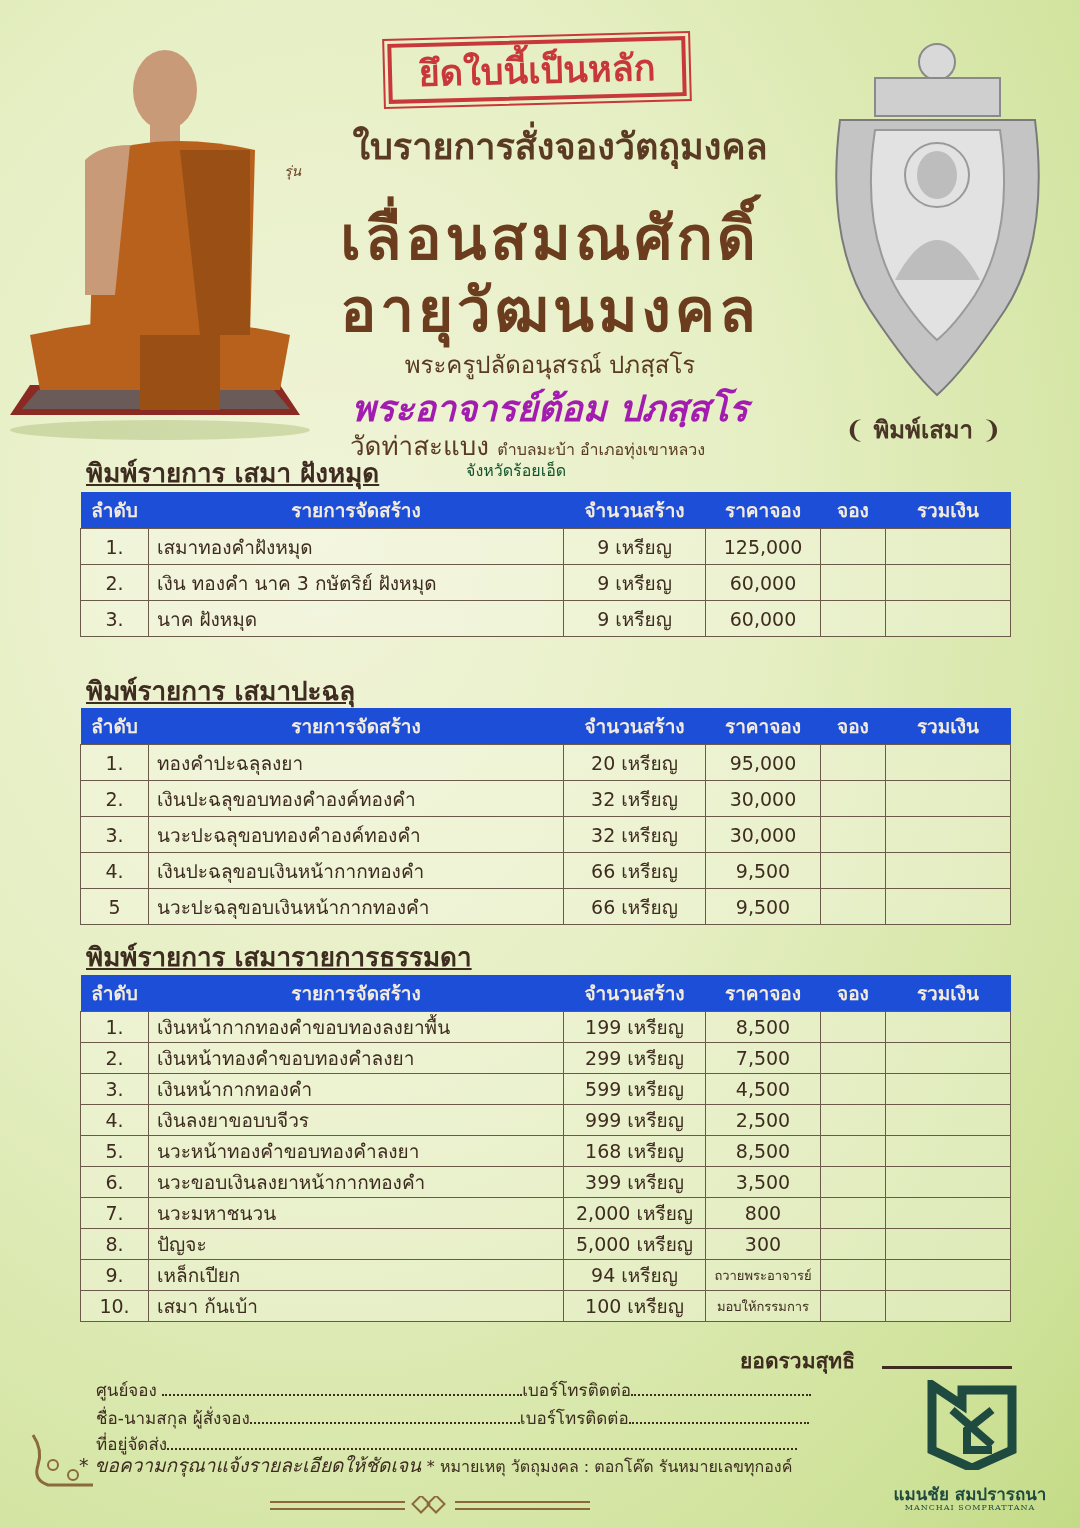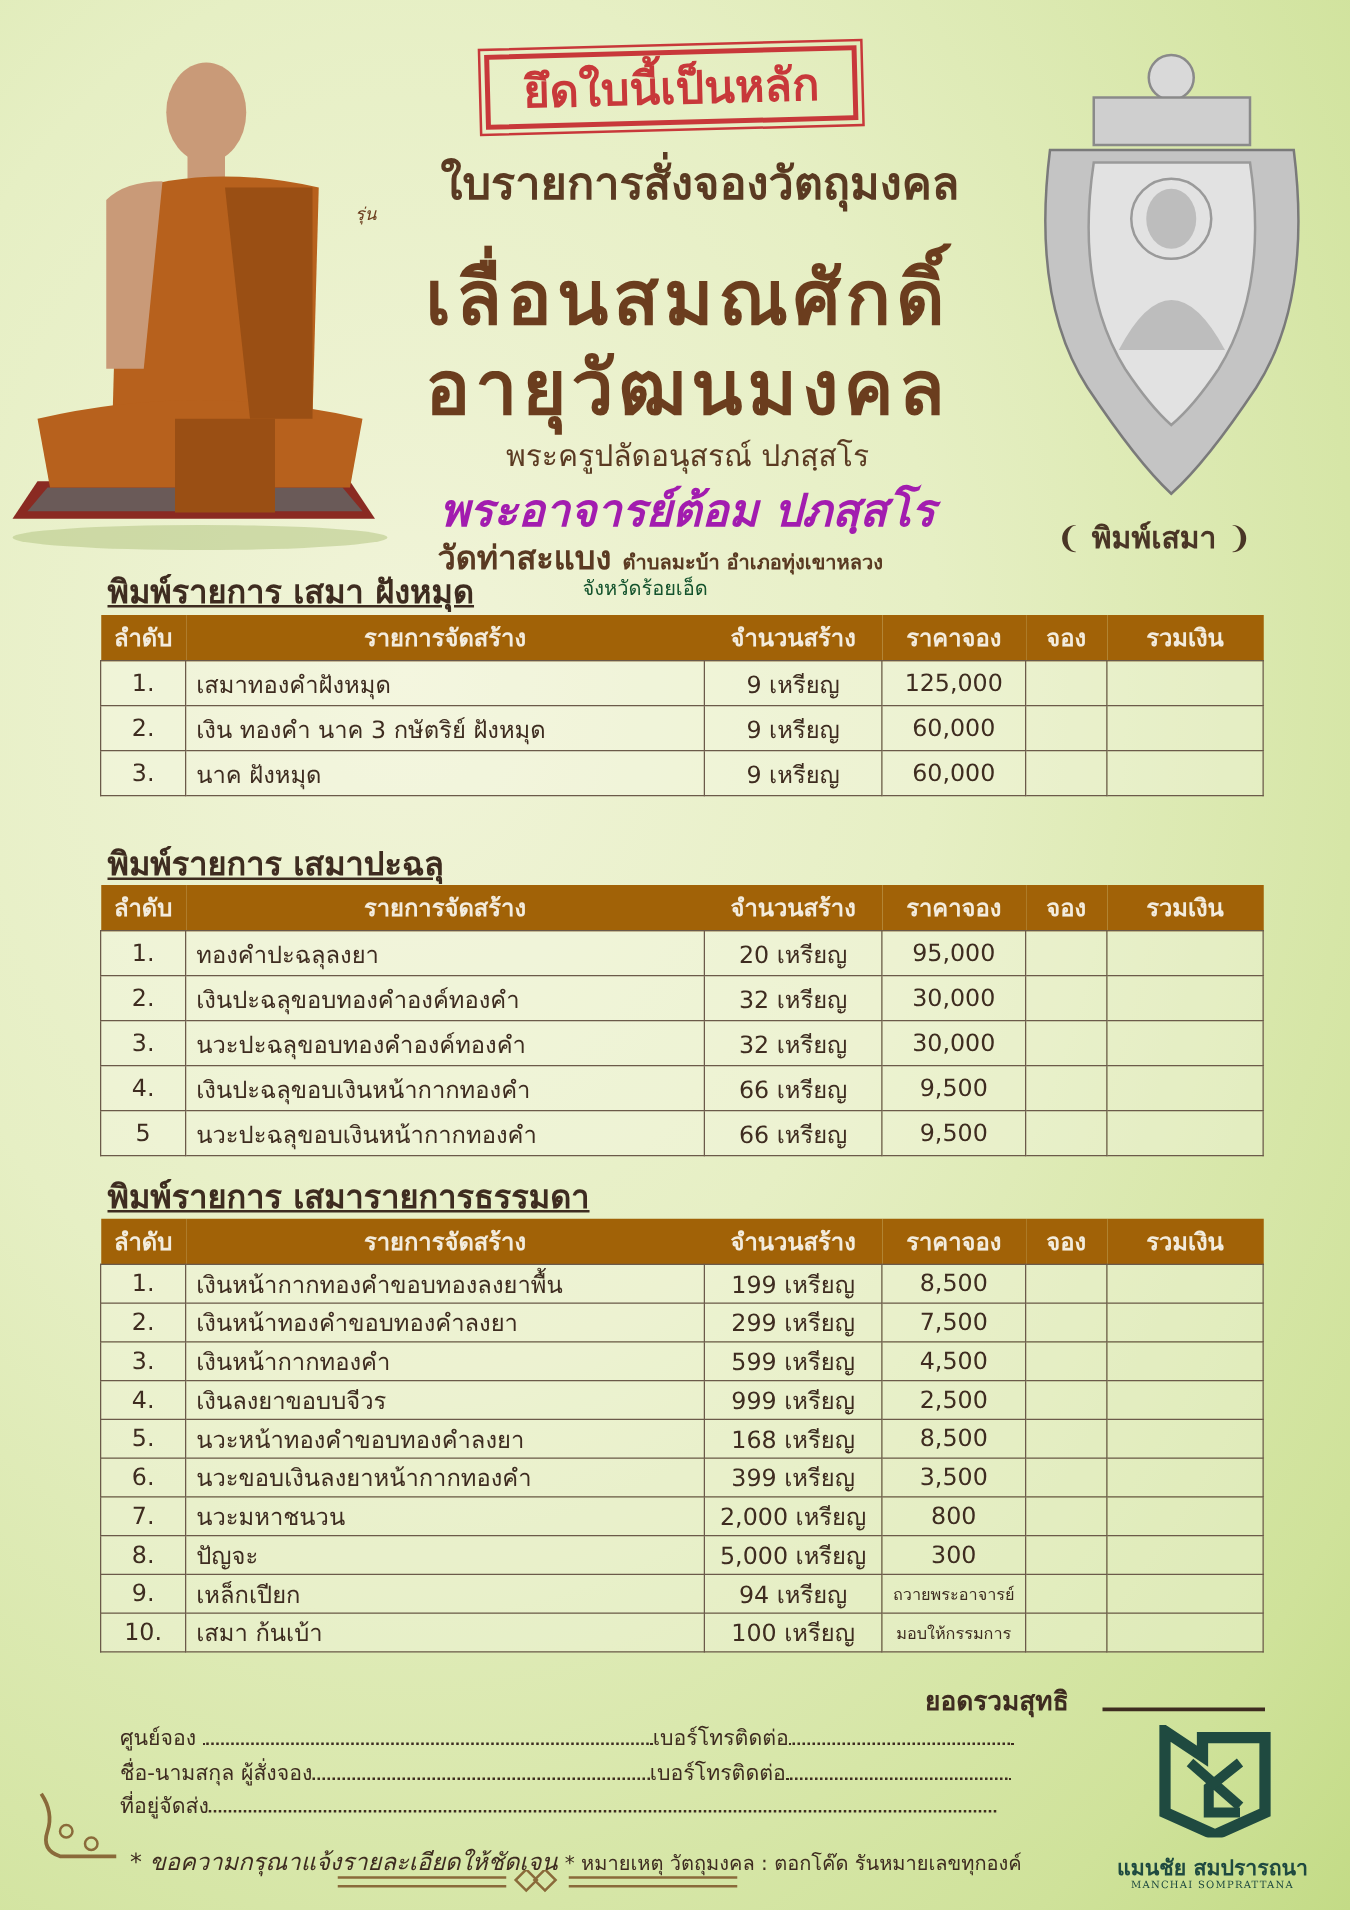--- a/index.html
+++ b/index.html
@@ -22,57 +22,57 @@
   .subtitle { left: 300px; top: 118px; width: 520px; text-align: center; font-size: 36px; color: #5a3a22; font-weight: bold; }
   .series-tag { left: 284px; top: 160px; font-size: 14px; font-style: italic; color: #6b3d1e; }
   .title1, .title2 {
     left: 290px; width: 520px; text-align: center; font-family: "DejaVu Serif", serif;
     font-weight: bold; color: #6b3d1e; font-size: 60px; letter-spacing: 4px;
   }
   .title1 { top: 190px; }
   .title2 { top: 262px; }
   .monk-title { left: 330px; top: 345px; width: 440px; text-align: center; font-size: 24px; color: #5a3a22; }
   .monk-name { left: 330px; top: 380px; width: 440px; text-align: center; font-size: 36px; font-weight: bold; font-style: italic; color: #a21caf; }
-  .temple { left: 350px; top: 425px; font-size: 26px; color: #5a3a22; font-weight: bold; }
+  .temple { left: 350px; top: 425px; font-size: 26px; color: #5a3a22; }
   .temple small { font-size: 16px; }
   .province { left: 466px; top: 458px; font-size: 16px; color: #14532d; }
 
   
   .monk { left: 0; top: 35px; width: 320px; height: 410px; }
   .amulet { left: 820px; top: 40px; width: 235px; height: 360px; }
   .amulet-label { left: 845px; top: 410px; font-size: 24px; font-weight: bold; color: #4a3626; }
 
   
   .sec-title { left: 86px; font-size: 26px; font-weight: bold; color: #3e2c20; text-decoration: underline; }
 
   table.order {
     position: absolute; left: 80px; width: 930px; border-collapse: collapse; font-size: 19px;
     table-layout: fixed;
   }
   table.order th {
-    background: #a16207; color: #f3ecdd; font-weight: bold; height: 36px; padding: 0;
+    background: #1d4ed8; color: #f3ecdd; font-weight: bold; height: 36px; padding: 0;
     font-size: 19px;
   }
   table.order td {
     border: 1.5px solid #6b5a4a; color: #3e2c20; padding: 0 8px; white-space: nowrap; overflow: hidden;
     background: rgba(250, 250, 235, 0.35);
   }
   table.order td.idx { text-align: center; }
   table.order td.qty { text-align: center; }
   table.order td.price { text-align: center; }
   table.order td.note { font-size: 13px; text-align: center; padding: 0 2px; }
   .col-idx { width: 68px; } .col-item { width: 415px; } .col-qty { width: 142px; }
   .col-price { width: 115px; } .col-book { width: 65px; } .col-total { width: 125px; }
 
   
   .net-label { left: 740px; top: 1344px; font-size: 21px; font-weight: bold; color: #3e2c20; }
   .net-line { left: 882px; top: 1366px; width: 130px; height: 3px; background: #3e2c20; }
   .form-line { left: 96px; font-size: 17px; color: #3e2c20; white-space: nowrap; }
   .dots { display: inline-block; border-bottom: 2px dotted #3e2c20; height: 14px; vertical-align: baseline; }
-  .note-line { left: 104px; top: 1450px; font-size: 18px; color: #3e2c20; white-space: nowrap; margin-top: 24px; }
+  .note-line { left: 79px; top: 1450px; font-size: 18px; color: #3e2c20; white-space: nowrap; }
   .note-line i { font-size: 19px; }
   .deco-line { left: 270px; top: 1496px; width: 320px; }
   .logo { left: 922px; top: 1380px; width: 100px; height: 90px; }
   .logo-th { left: 880px; top: 1480px; width: 180px; text-align: center; font-size: 17px; font-weight: bold; color: #1f4a40; }
   .logo-en { left: 880px; top: 1503px; width: 180px; text-align: center; font-size: 8px; color: #1f4a40; letter-spacing: 1px; font-family: "DejaVu Serif", serif; }
   .corner-ornament { left: 28px; top: 1430px; width: 70px; height: 60px; }
 </style>
 </head>
 <body>
 

